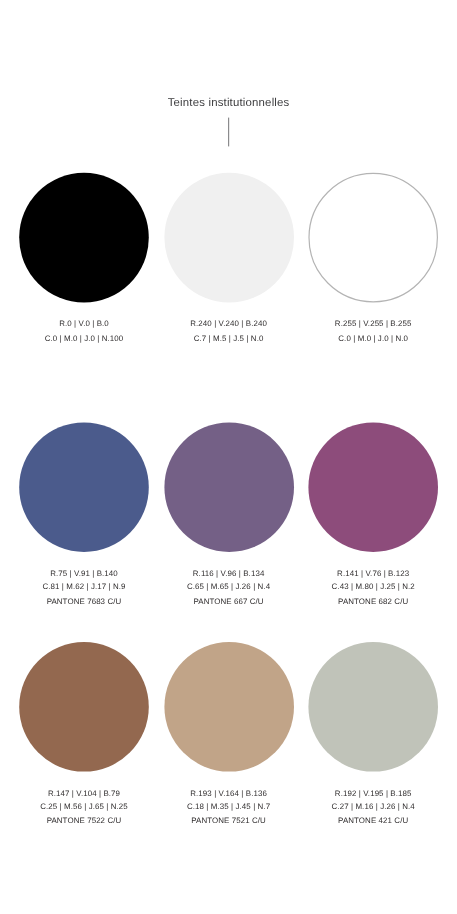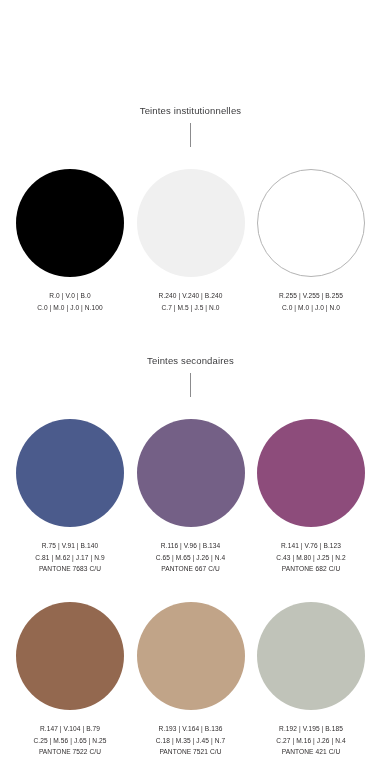--- a/index.html
+++ b/index.html
@@ -13,21 +13,20 @@
     background: #ffffff;
     font-family: "Liberation Sans", sans-serif;
     color: #231f20;
     overflow: hidden;
   }
   .page {
     position: relative;
     width: 381px;
     height: 578px;
     box-sizing: border-box;
-    margin-top: 25px;
   }
 
   
   .section {
     width: 100%;
   }
   .section-head {
     text-align: center;
   }
   .section-title {
@@ -128,24 +127,20 @@
         <div class="caption">
           <div>R.255 | V.255 | B.255</div>
           <div>C.0 | M.0 | J.0 | N.0</div>
         </div>
       </div>
 
     </div>
   </div>
 
   <div class="section block-secondary">
-    <div class="section-head">
-      <div class="section-title">Teintes secondaires</div>
-      <div class="section-rule"></div>
-    </div>
 
     <div class="row">
 
       <div class="cell">
         <div class="disc" style="background:#4b5b8c;"></div>
         <div class="caption">
           <div>R.75 | V.91 | B.140</div>
           <div>C.81 | M.62 | J.17 | N.9</div>
           <div>PANTONE 7683 C/U</div>
         </div>

